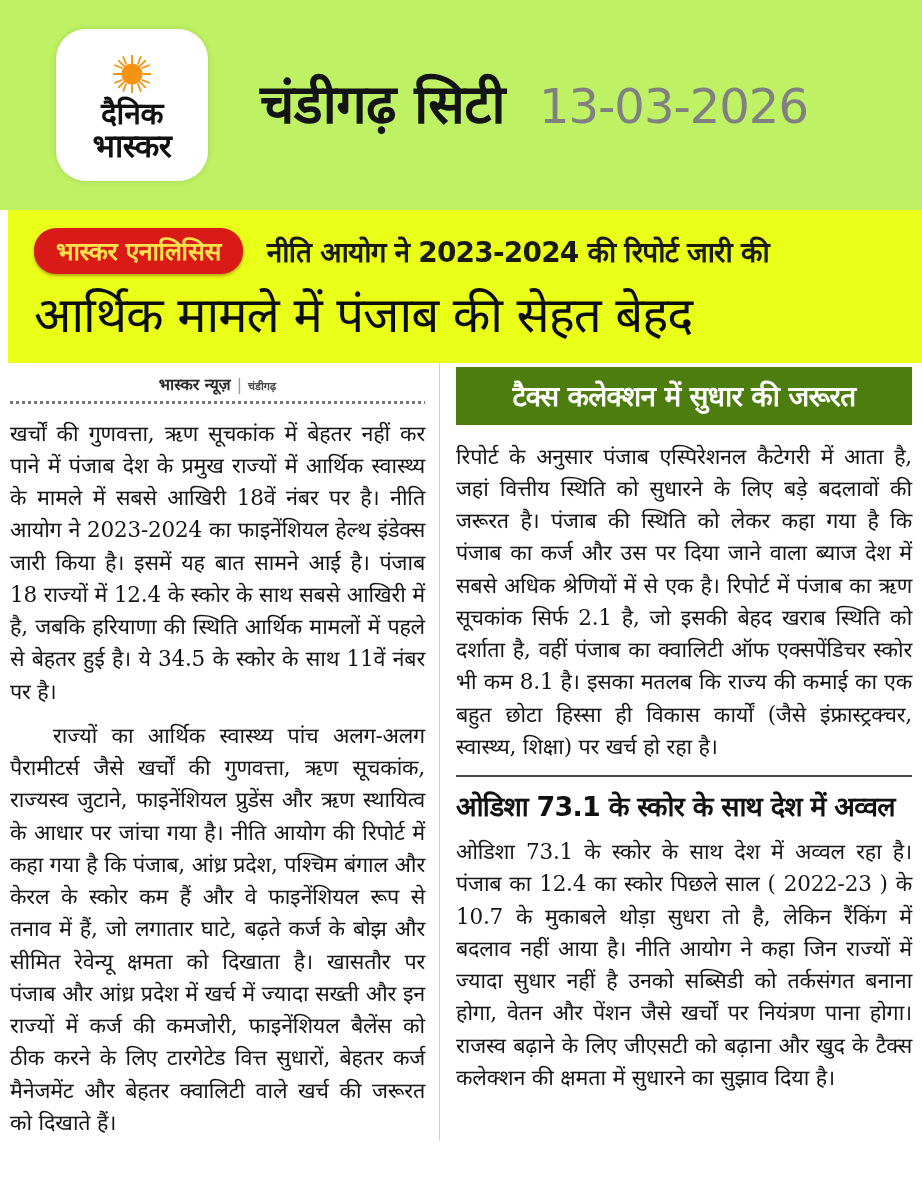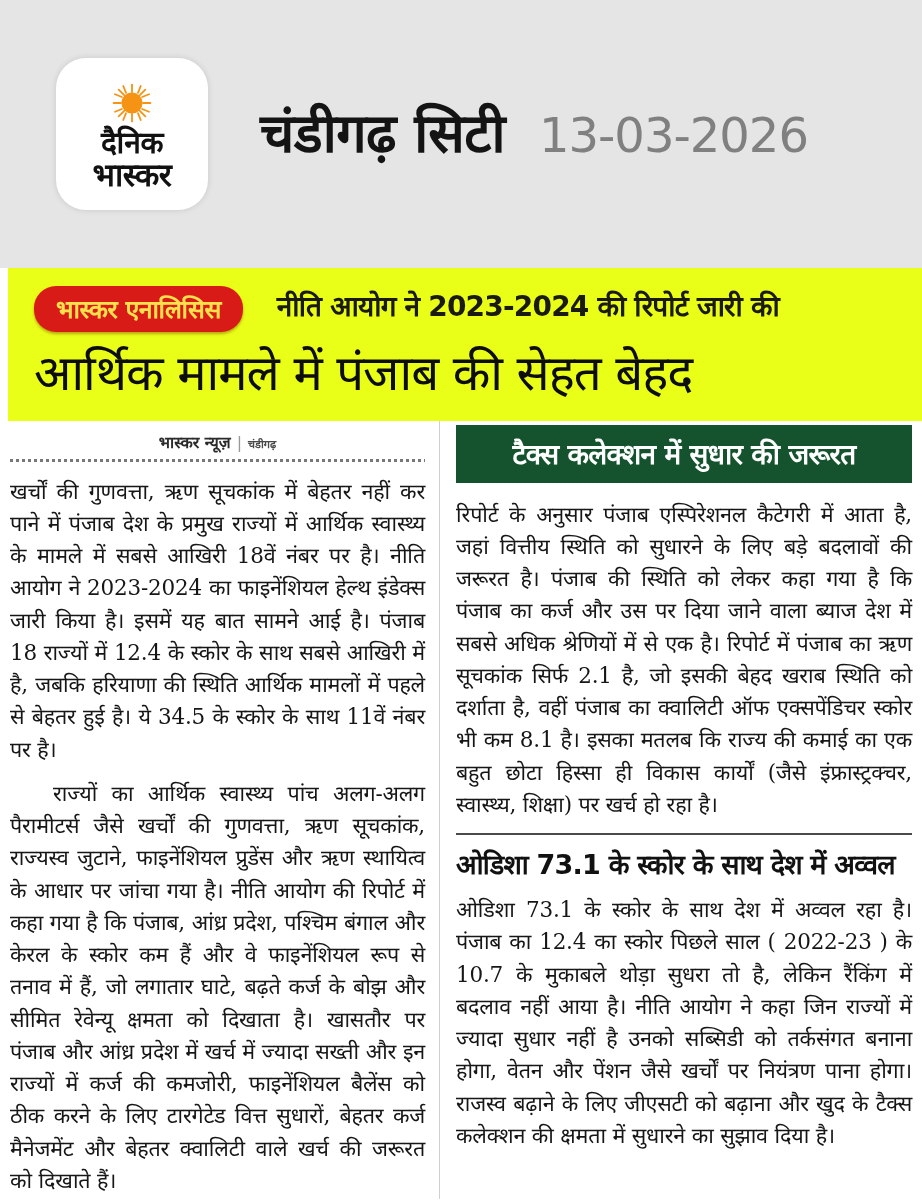--- a/index.html
+++ b/index.html
@@ -11,26 +11,26 @@
     width: 922px;
     height: 1200px;
     font-family: "Liberation Serif", "DejaVu Serif", serif;
     color: #111111;
     overflow: hidden;
     position: relative;
   }
 
   
   .masthead {
-    height: 268px;
+    height: 210px;
     display: flex;
     align-items: center;
     padding-left: 56px;
     box-sizing: border-box;
-    background: #e5e5e5;
+    background: #bef264;
   }
   .logo-tile {
     width: 152px;
     height: 152px;
     border-radius: 30px;
     background: #ffffff;
     box-shadow: 0 0 6px rgba(0,0,0,0.13);
     display: flex;
     flex-direction: column;
     align-items: center;
@@ -82,37 +82,38 @@
   .yellow-banner {
     position: relative;
     margin: 0 0 0 8px;
     width: 914px;
     background: #eaff17;
     padding: 18px 0 14px 0;
     box-sizing: border-box;
   }
   .kicker-row {
     display: flex;
+    align-items: center;
     padding-left: 26px;
     margin-bottom: 10px;
   }
   .analysis-badge {
     background: #d91b18;
     color: #ffe14d;
     font-family: "DejaVu Sans", sans-serif;
     font-weight: bold;
     font-size: 25px;
     padding: 5px 22px 7px 22px;
     border-radius: 22px;
     white-space: nowrap;
     letter-spacing: -0.5px;
     box-shadow: 0 2px 3px rgba(90,0,0,0.35);
   }
   .kicker-text {
-    margin-left: 34px;
+    margin-left: 24px;
     font-family: "DejaVu Sans", sans-serif;
     font-weight: bold;
     font-size: 28px;
     color: #1a1a12;
     white-space: nowrap;
     letter-spacing: -0.8px;
   }
   .headline {
     font-family: "DejaVu Sans", sans-serif;
     font-weight: normal;
@@ -165,21 +166,21 @@
 
   .dotted-rule {
     height: 3px;
     width: 100%;
     background-image: repeating-linear-gradient(
       to right, #777777 0 3px, rgba(0,0,0,0) 3px 6px);
     margin-bottom: 14px;
   }
 
   .red-banner {
-    background: #14532d;
+    background: #4d7c0f;
     color: #ffffff;
     font-family: "DejaVu Sans", sans-serif;
     font-weight: bold;
     font-size: 28px;
     padding: 9px 10px 11px 10px;
     text-align: center;
     letter-spacing: -0.7px;
     white-space: nowrap;
     margin-bottom: 16px;
     box-sizing: border-box;

